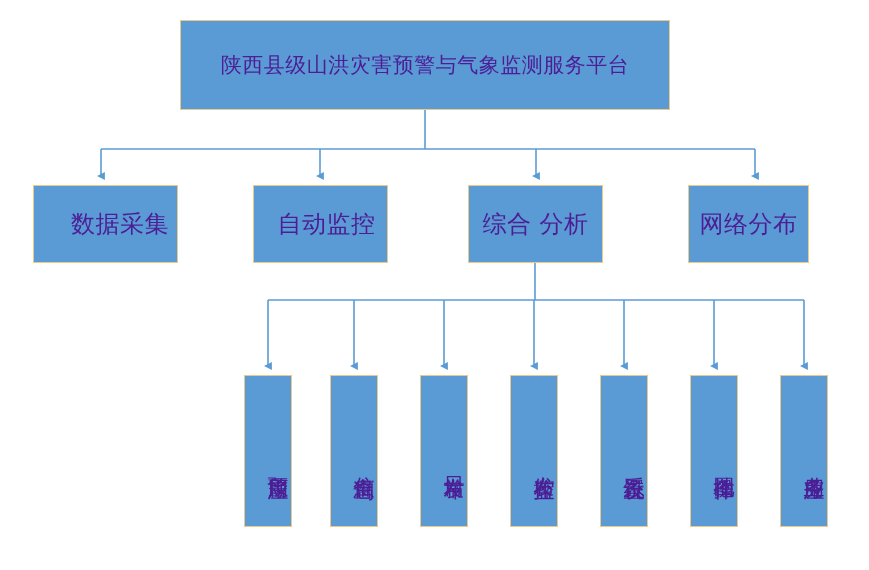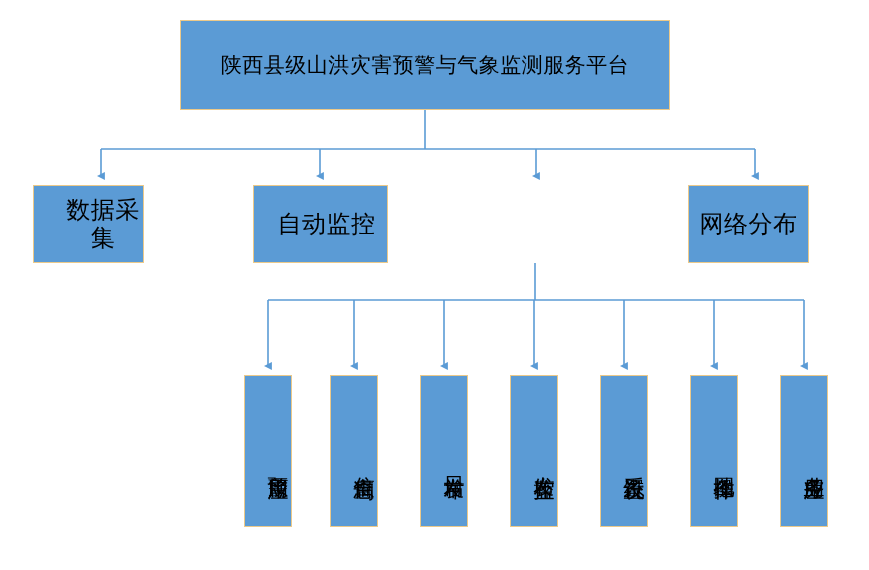--- a/index.html
+++ b/index.html
@@ -26,21 +26,21 @@
     pointer-events: none;
   }
   .node {
     position: absolute;
     box-sizing: border-box;
     background: #5b9bd5;
     border: 1px solid #ebc98a;
     display: flex;
     align-items: center;
     justify-content: center;
-    color: #000000;
+    color: #4c1d95;
     text-align: center;
     line-height: 1.18;
     letter-spacing: 0.5px;
   }
   .node.root {
     font-size: 21px;
   }
   .node.level2 {
     font-size: 24px;
   }
@@ -93,28 +93,31 @@
       <path d="M624,300 L624,366" marker-end="url(#arrowhead)"></path>
       <path d="M714,300 L714,366" marker-end="url(#arrowhead)"></path>
       <path d="M804,300 L804,366" marker-end="url(#arrowhead)"></path>
     </g>
   </svg>
 
   <div class="node root" style="left:180px; top:20px; width:490px; height:90px;">
     <span class="node-label">陕西县级山洪灾害预警与气象监测服务平台</span>
   </div>
 
-  <div class="node level2" style="left:33px; top:185px; width:111px; height:78px;padding-left:29px;">
+  <div class="node level2" style="left:33px; top:185px; width:145px; height:78px;padding-left:29px;">
     <span class="node-label">数据采集</span>
   </div>
 
   <div class="node level2" style="left:253px; top:185px; width:135px; height:78px;padding-left:12px;">
     <span class="node-label">自动监控</span>
   </div>
 
+  <div class="node level2" style="left:468px; top:185px; width:135px; height:78px;">
+    <span class="node-label">综合 分析</span>
+  </div>
 
   <div class="node level2" style="left:688px; top:185px; width:121px; height:78px;">
     <span class="node-label">网络分布</span>
   </div>
 
   <div class="node level3" style="left:244px; top:375px; width:48px; height:152px;">
     <span class="node-label">预警应用</span>
   </div>
 
   <div class="node level3" style="left:330px; top:375px; width:48px; height:152px;">

